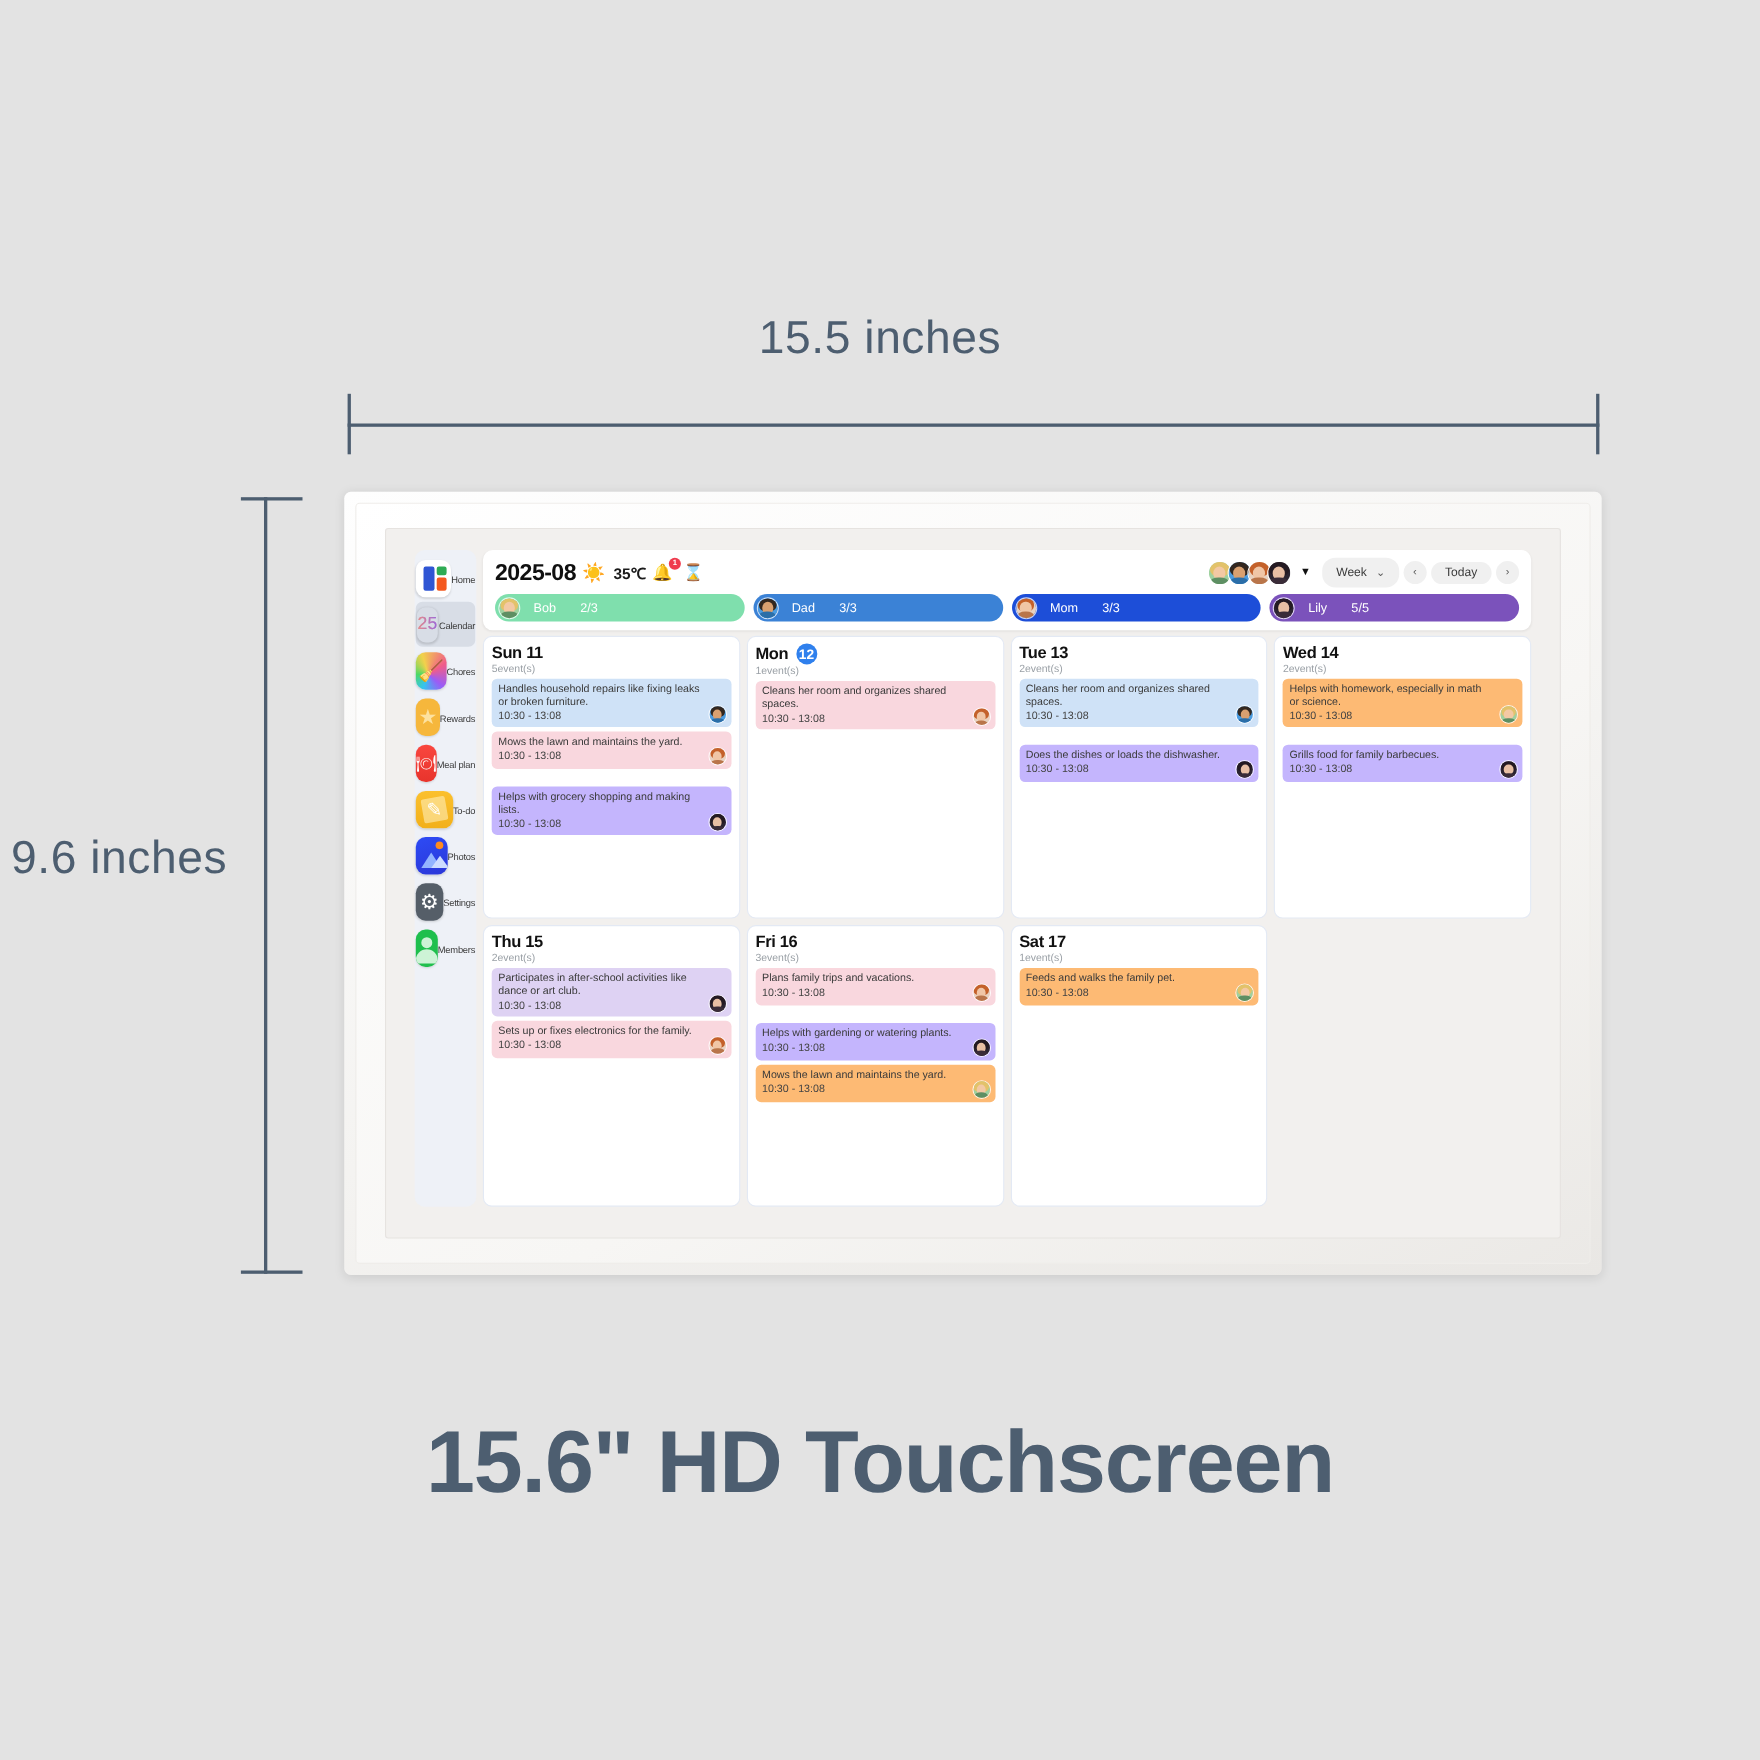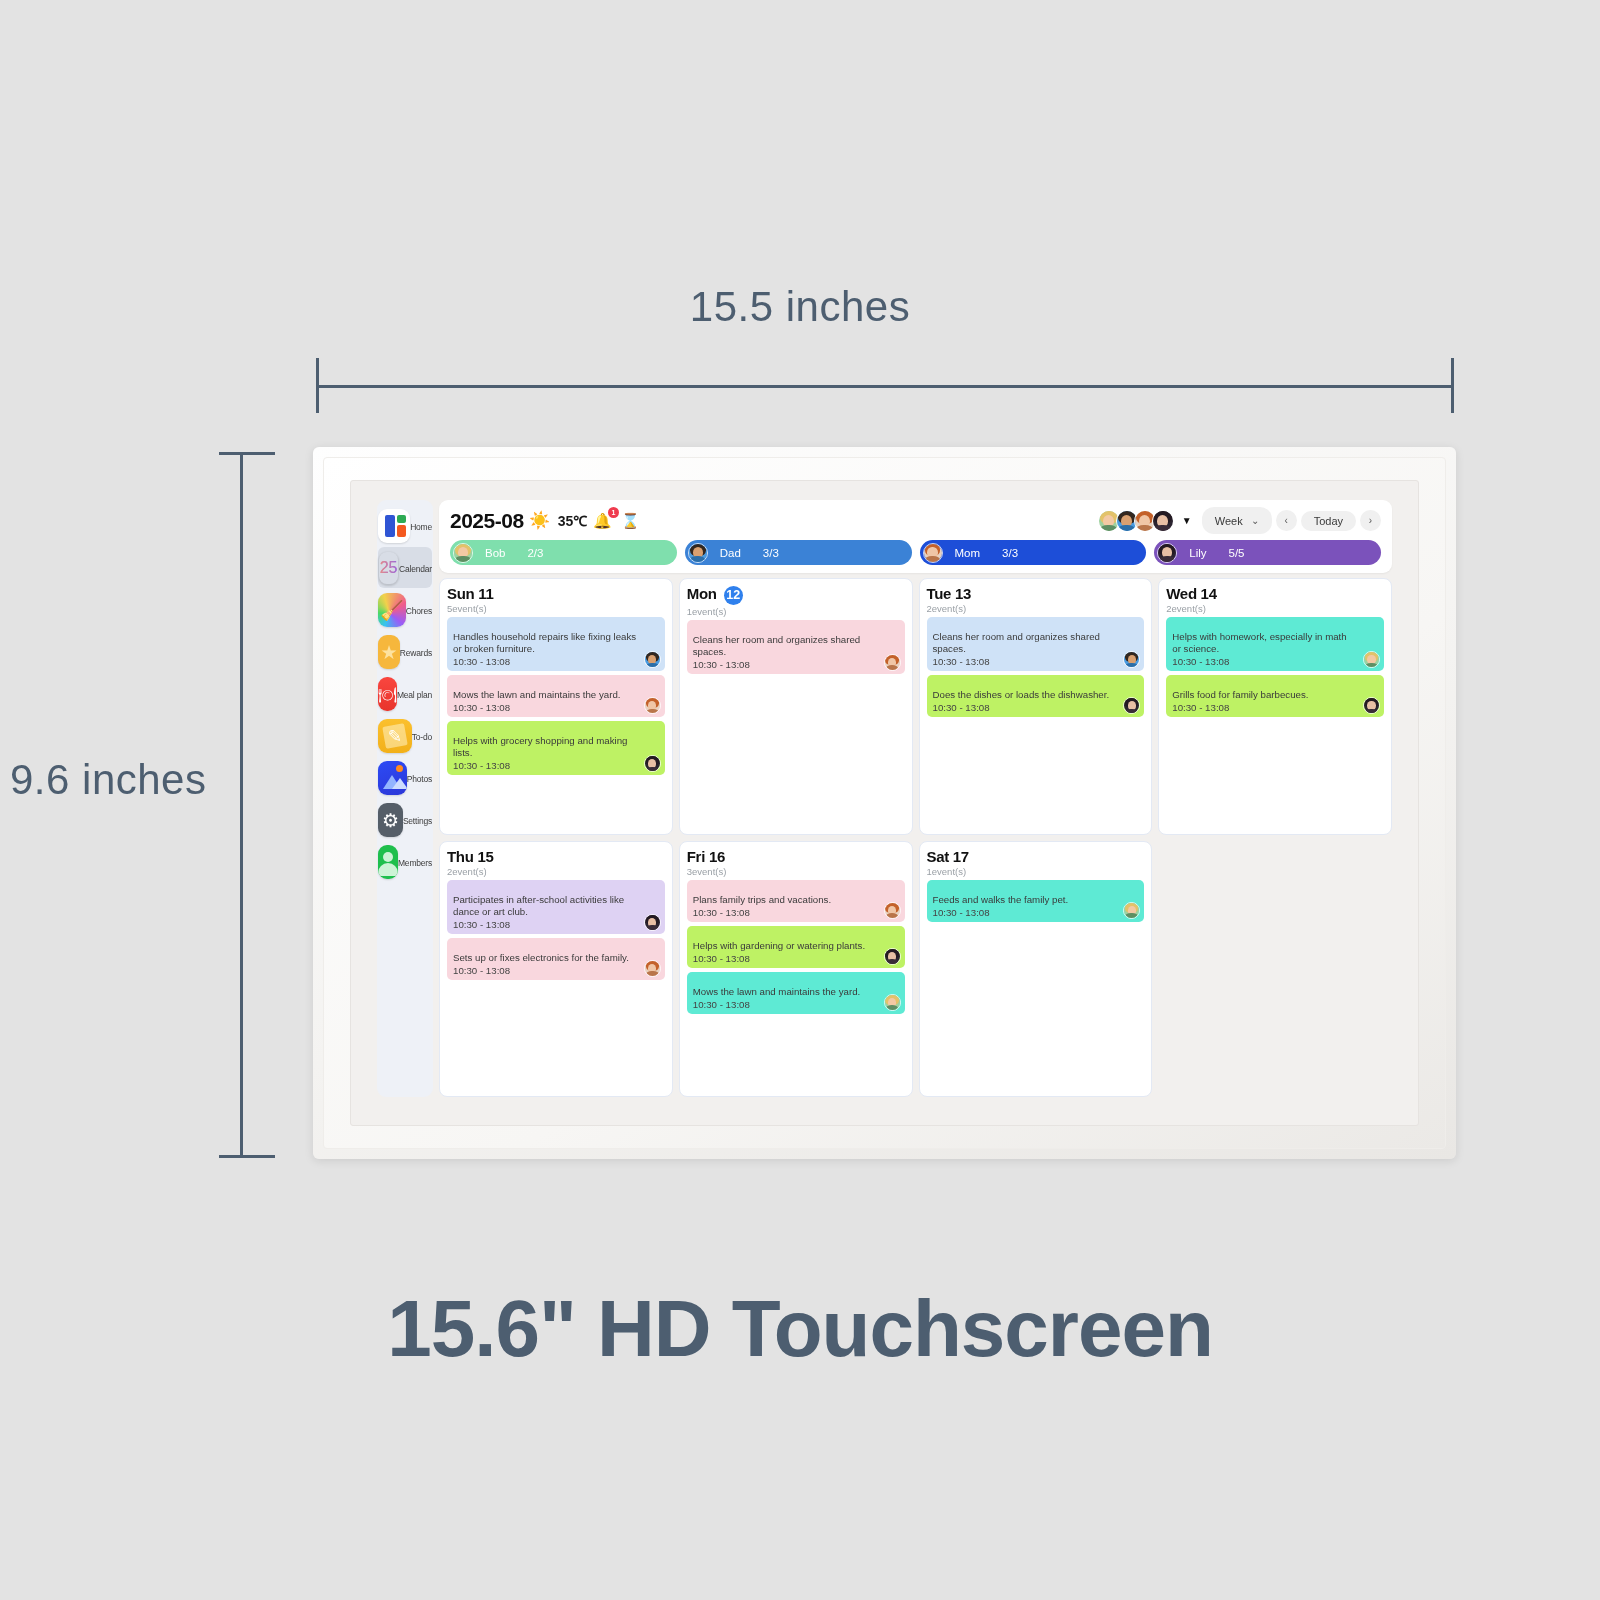--- a/index.html
+++ b/index.html
@@ -201,38 +201,38 @@
     display: inline-flex; align-items: center; justify-content: center;
     width: 19px; height: 19px; border-radius: 50%;
     background: #2f80ed; color: #fff; font-size: 12.5px; font-weight: 700;
     margin-left: 2px;
   }
   .day-sub { font-size: 9.5px; color: #9aa0a6; margin-top: 1px; margin-bottom: 3px; }
 
   .events { display: flex; flex-direction: column; gap: 4px; min-height: 0; }
   .event {
     border-radius: 5px;
-    padding: 14px 6px 4px 6px;
+    padding: 4px 6px 4px 6px;
     position: relative;
     min-height: 34px;
     cursor: pointer;
   }
   .event-text {
     font-size: 9.7px; line-height: 12px; color: #3a3a3a;
     padding-right: 22px;
   }
   .event-time { font-size: 9.7px; color: #444; margin-top: 1px; }
   .event .av {
     position: absolute; right: 4px; bottom: 3px;
     width: 17px; height: 17px; border: 1.5px solid rgba(255,255,255,.8);
   }
   .ev-blue   { background: #cfe2f7; }
   .ev-pink   { background: #f9d7de; }
-  .ev-purple { background: #bef264; }
-  .ev-green  { background: #5eead4; }
+  .ev-purple { background: #c4b5fd; margin-top: 12px; }
+  .ev-green  { background: #fdba74; }
   .ev-lilac  { background: #ded2f3; }
 
   
   .face { position:absolute; inset:0; }
   .face .bg   { position:absolute; inset:0; }
   .face .hair { position:absolute; left:6%; top:-4%; width:88%; height:72%; border-radius:50% 50% 42% 42%; }
   .face .skin { position:absolute; left:22%; top:20%; width:56%; height:60%; border-radius:50% 50% 46% 46%; }
   .face .body { position:absolute; left:8%; bottom:-16%; width:84%; height:46%; border-radius:46% 46% 0 0; }
 
   .fc-bob  .bg{background:#9fd1a0}  .fc-bob  .hair{background:#e3c26a}  .fc-bob  .skin{background:#f3c9a4}  .fc-bob  .body{background:#5e8f63}

